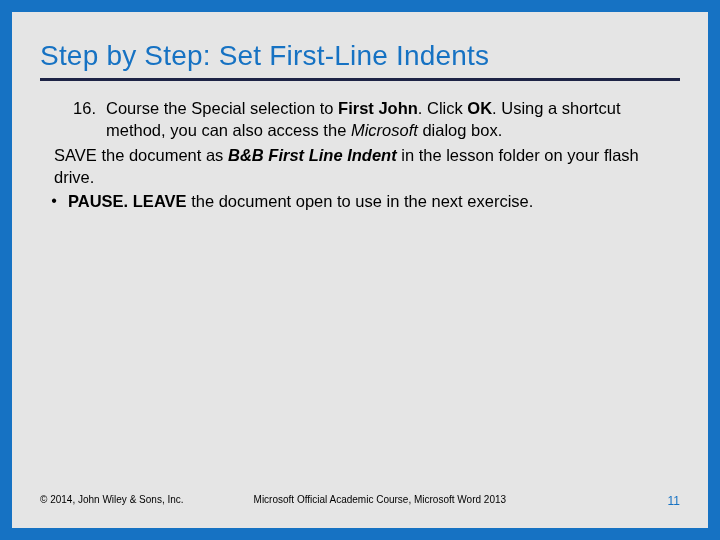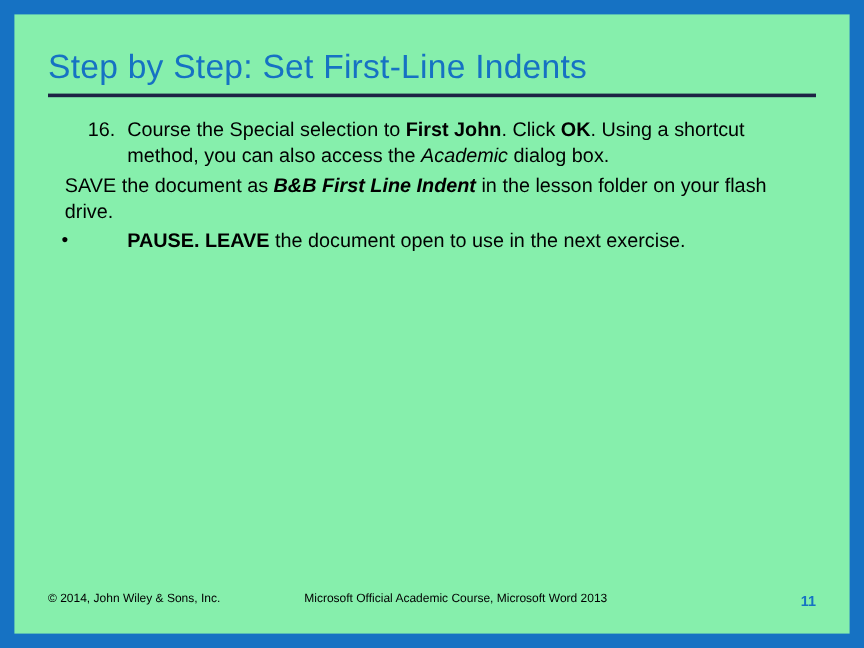--- a/index.html
+++ b/index.html
@@ -5,21 +5,21 @@
   * { box-sizing: border-box; margin: 0; padding: 0; }
   html, body { width: 720px; height: 540px; }
   body {
     font-family: Arial, Helvetica, sans-serif;
     background: #fff;
   }
   .slide {
     width: 720px;
     height: 540px;
     border: 12px solid #1672c3;
-    background: #86efac;
+    background: #e5e5e5;
     position: relative;
     padding: 28px 28px 24px 28px;
   }
   .title {
     color: #1672c3;
     font-size: 28px;
     font-weight: 400;
     padding-bottom: 6px;
     border-bottom: 3px solid #1d2345;
     margin-bottom: 16px;
@@ -52,49 +52,48 @@
   .bullet-mark {
     width: 28px;
     flex: 0 0 28px;
     text-align: center;
     color: #000;
     font-size: 16px;
     line-height: 1.35;
   }
   .bullet-body {
     flex: 1;
-    margin-left: 38px;
   }
   .b { font-weight: 700; }
   .i { font-style: italic; }
   .footer {
     position: absolute;
     left: 28px;
     right: 28px;
     bottom: 20px;
     display: flex;
     align-items: flex-start;
     font-size: 10px;
     color: #000;
   }
   .footer .copyright { flex: 0 0 auto; }
   .footer .course { flex: 1; text-align: left; padding-left: 70px; }
-  .footer .pagenum { flex: 0 0 auto; color: #1672c3; font-size: 12px; font-weight: bold; }
+  .footer .pagenum { flex: 0 0 auto; color: #1672c3; font-size: 12px; }
 </style>
 </head>
 <body>
 
 <div class="slide">
   <h1 class="title">Step by Step: Set First-Line Indents</h1>
 
   <div class="content">
 
     <div class="ol-row">
       <div class="ol-num">16.</div>
-      <div class="ol-body"><span>Course the Special selection to </span><span class="b">First John</span><span>. Click </span><span class="b">OK</span><span>. Using a shortcut method, you can also access the </span><span class="i">Academic</span><span> dialog box.</span></div>
+      <div class="ol-body"><span>Course the Special selection to </span><span class="b">First John</span><span>. Click </span><span class="b">OK</span><span>. Using a shortcut method, you can also access the </span><span class="i">Microsoft</span><span> dialog box.</span></div>
     </div>
 
     <div class="ol-row">
       <div class="ol-body"><span> SAVE the document as </span><span class="b i">B&amp;B First Line Indent</span><span> in the lesson folder on your flash drive.</span></div>
     </div>
 
     <div class="bullet-row">
       <div class="bullet-mark">•</div>
       <div class="bullet-body"><span class="b">PAUSE. LEAVE </span><span>the document open to use in the next exercise.</span></div>
     </div>

